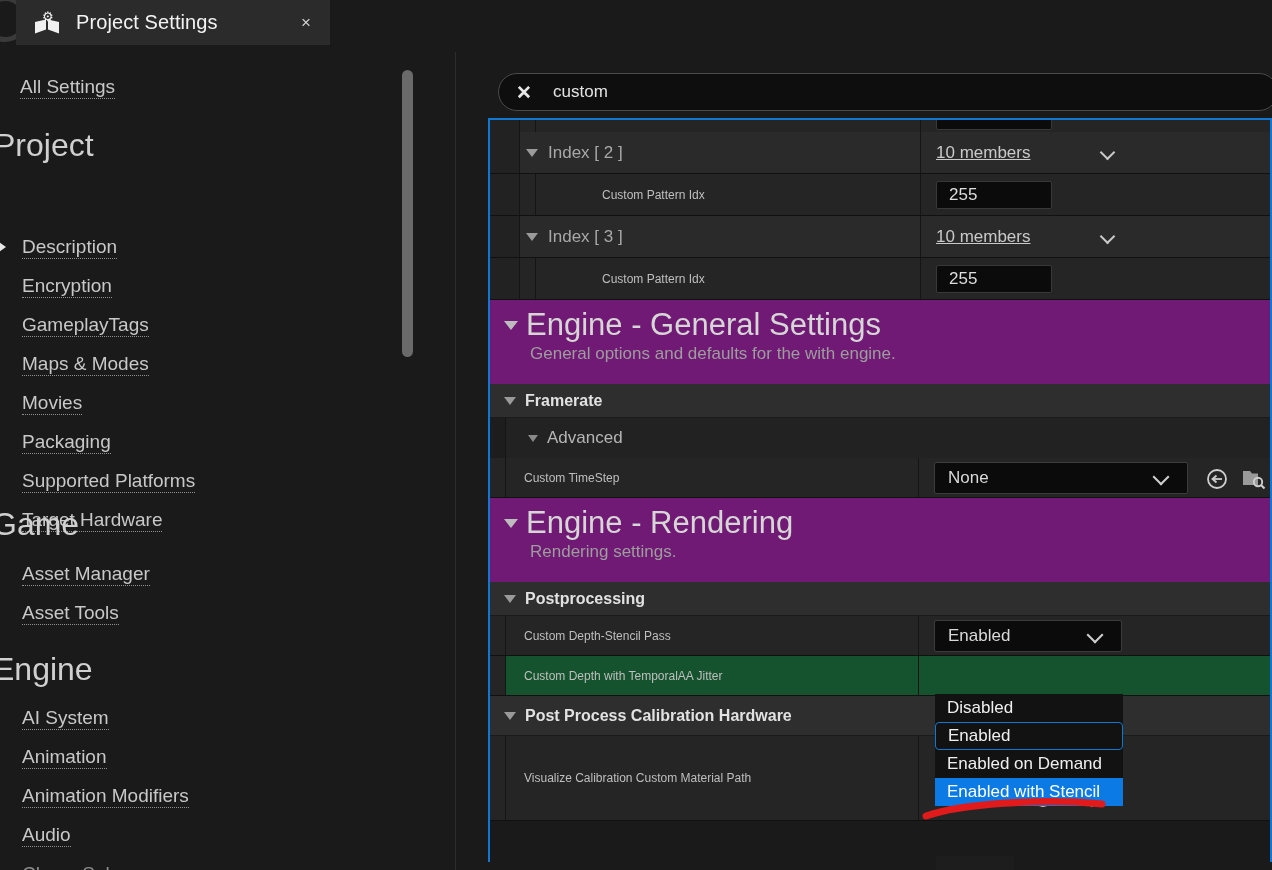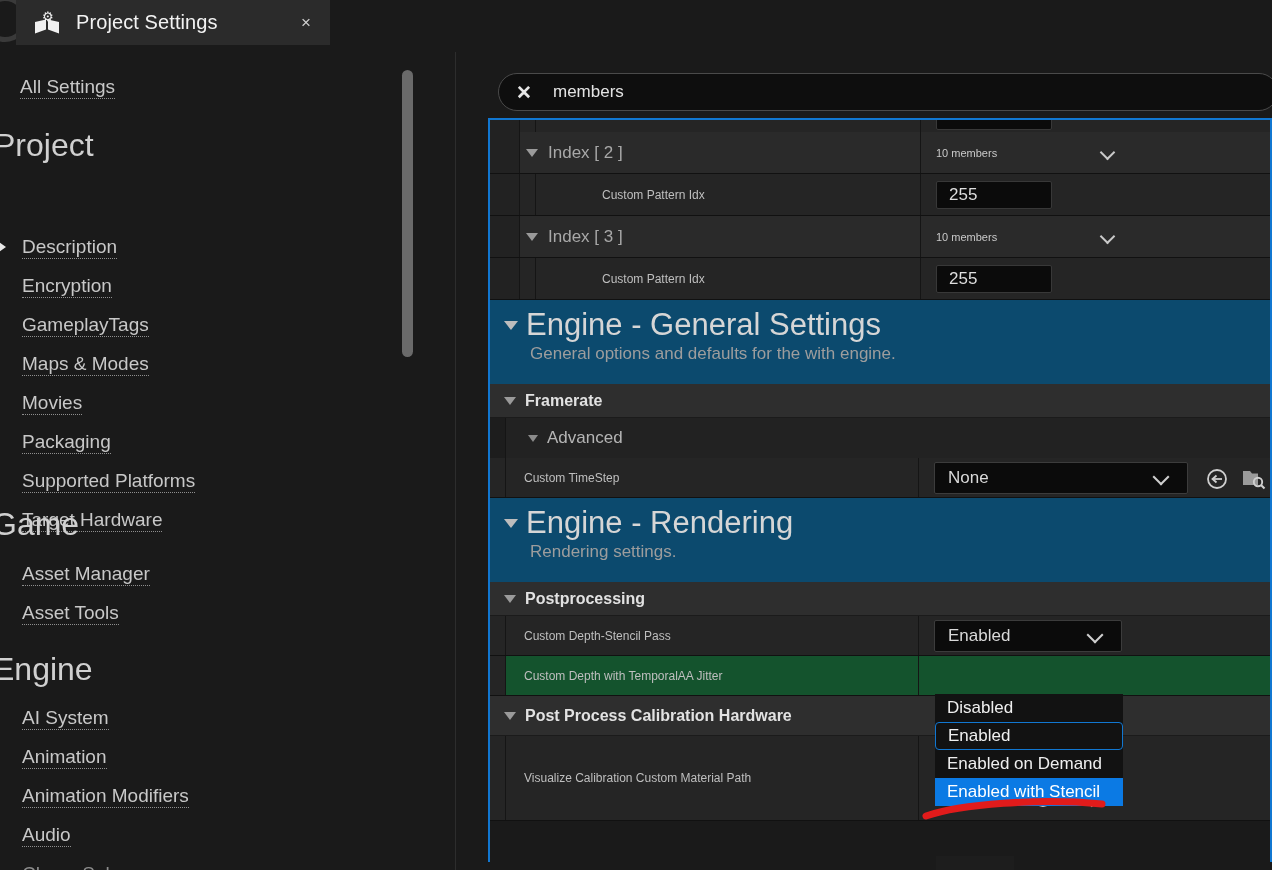--- a/index.html
+++ b/index.html
@@ -127,40 +127,40 @@
     border-width: 9px 7.5px 0 7.5px;
     border-color: #bdbdbd transparent transparent transparent;
     flex: 0 0 auto;
   }
 
   .idx-label { color: #a8a8a8; font-size: 17px; margin-left: 10px; }
   .prop-label { color: #bfbfbf; font-size: 12px; text-align: center; }
 
   .col-split { position: absolute; left: 430px; top: 0; width: 1px; height: 100%; background: #151515; }
 
-  .members-txt { position: absolute; left: 446px; color: #c9c9c9; font-size: 11px; }
+  .members-txt { position: absolute; left: 446px; color: #c9c9c9; font-size: 17px; text-decoration: underline; }
   .chev {
     position: absolute; width: 16px; height: 16px;
   }
   .chev::before{
     content:""; position:absolute; left:2px; top:2px; width:9px; height:9px;
     border-right:2.4px solid #c9c9c9; border-bottom:2.4px solid #c9c9c9;
     transform: rotate(45deg);
   }
 
   .numbox {
     position: absolute; left: 446px; width: 116px; height: 28px;
     background: #0b0b0b; border: 1px solid #383838; border-radius: 2px;
     color: #dedede; font-size: 17px; display: flex; align-items: center; padding-left: 12px;
     cursor: text;
   }
 
   
   .sec-head {
-    position: relative; background: #0c4a6e; padding: 6px 0 0 14px;
+    position: relative; background: #701a75; padding: 6px 0 0 14px;
   }
   .sec-title { display: flex; align-items: center; }
   .sec-title-txt { color: #d6d6d6; font-size: 31px; line-height: 38px; margin-left: 8px; font-weight: 400; }
   .sec-desc { color: #9d9d9d; font-size: 17px; margin-left: 26px; padding-bottom: 9px; }
 
   .cat-row {
     height: 34px; background: #2e2e2e; display: flex; align-items: center;
     padding-left: 14px; border-bottom: 1px solid #1b1b1b;
   }
   .cat-txt { color: #e2e2e2; font-size: 16px; font-weight: bold; margin-left: 9px; }
@@ -253,21 +253,21 @@
   </div>
 
   <div class="nav-scroll-track"></div>
   <div class="nav-scroll-thumb"></div>
   <div class="nav-divider"></div>
 
   <div class="main">
 
     <div class="searchbar">
       <span class="search-x">✕</span>
-      <span class="search-text">members</span>
+      <span class="search-text">custom</span>
     </div>
 
     <div class="proplist">
 
       <div class="row val-row" style="height:12px; background:#252525;">
         <div class="gutter"></div>
           <div class="gutter2"></div>
         <div class="col-split"></div>
         <div style="position:absolute; left:446px; top:-16px; width:116px; height:26px; background:#0b0b0b; border:1px solid #383838; border-radius:2px;"></div>
       </div>

